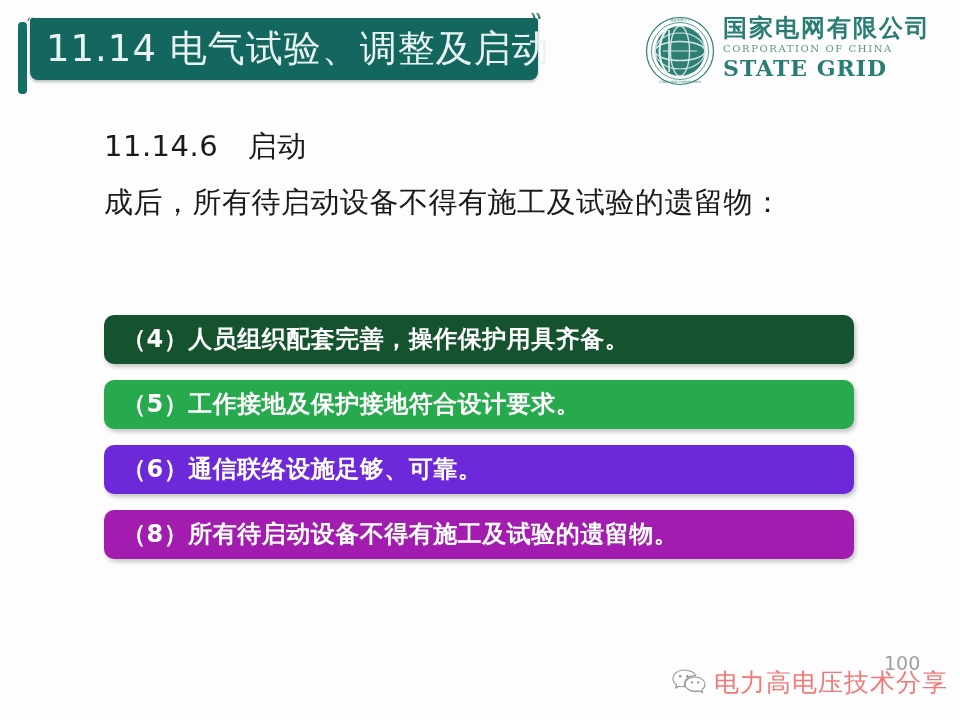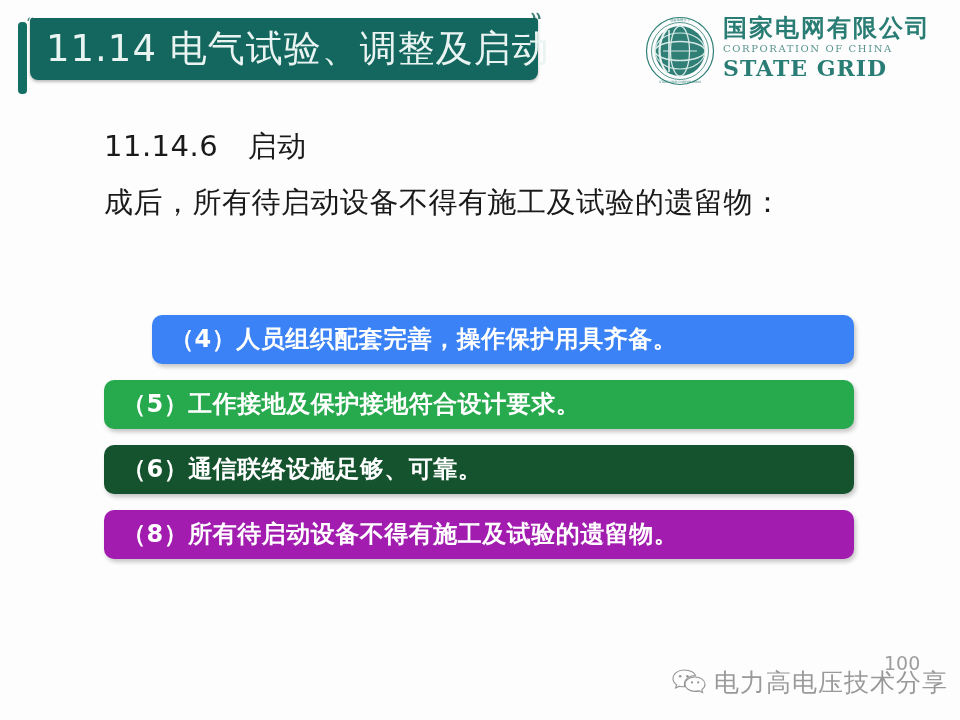--- a/index.html
+++ b/index.html
@@ -166,21 +166,21 @@
     display: flex;
     align-items: center;
     opacity: 0.72;
   }
   #wechat-icon {
     width: 34px;
     height: 28px;
     margin-right: 8px;
   }
   #watermark-text {
-    color: #737373;
+    color: #ef4444;
     font-size: 25px;
     letter-spacing: 1px;
     white-space: nowrap;
     font-family: "DejaVu Sans", "Liberation Sans", sans-serif;
   }
   #page-number {
     position: absolute;
     left: 884px;
     top: 652px;
     color: #8d8d8d;
@@ -228,27 +228,27 @@
     <div id="logo-en">STATE GRID</div>
   </div>
 </div>
 
 <div id="body-text">
   <div class="para">11.14.6　启动</div>
   <div class="para">成后，所有待启动设备不得有施工及试验的遗留物：</div>
 </div>
 
 <div id="bars">
-  <div class="bar" style="background: #3b82f6; margin-left: 48px;">
+  <div class="bar" style="background: #14532d;">
     <div class="bar-label">（4）人员组织配套完善，操作保护用具齐备。</div>
   </div>
   <div class="bar" style="background: rgb(39, 169, 77);">
     <div class="bar-label">（5）工作接地及保护接地符合设计要求。</div>
   </div>
-  <div class="bar" style="background: #14532d;">
+  <div class="bar" style="background: #6d28d9;">
     <div class="bar-label">（6）通信联络设施足够、可靠。</div>
   </div>
   <div class="bar" style="background: #a21caf;">
     <div class="bar-label">（8）所有待启动设备不得有施工及试验的遗留物。</div>
   </div>
 </div>
 
 <div id="footer-watermark">
   <div id="wechat-icon">
     <svg viewBox="0 0 34 28" width="34" height="28" xmlns="http://www.w3.org/2000/svg">

